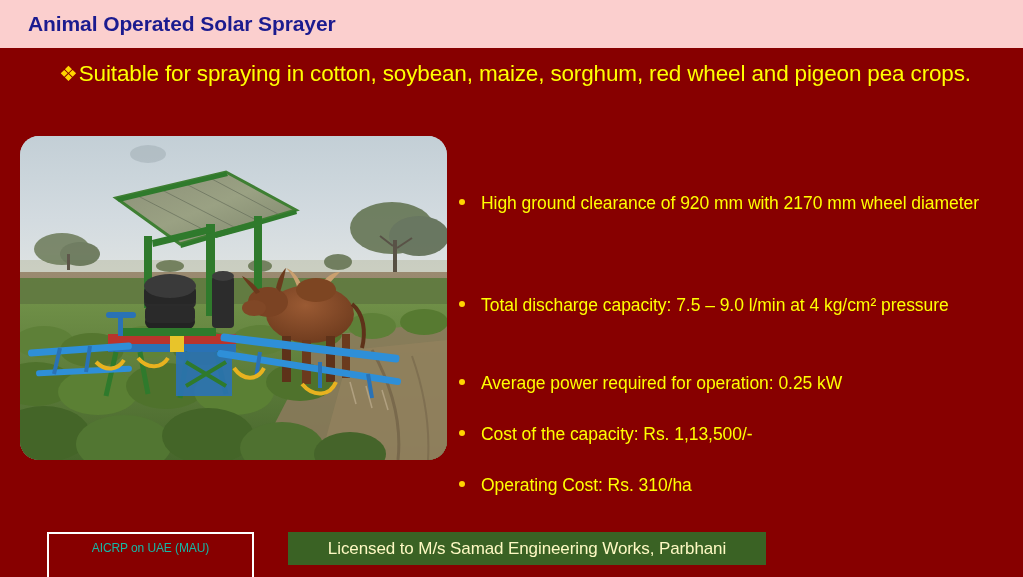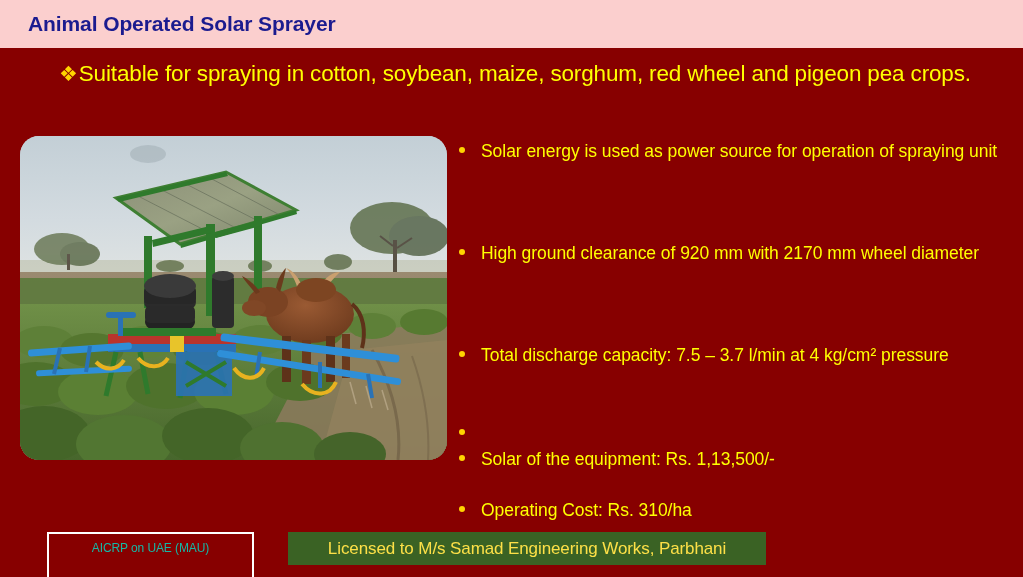--- a/index.html
+++ b/index.html
@@ -122,21 +122,21 @@
     text-align: center;
     letter-spacing: -0.1px;
   }
   #license-box {
     position: absolute;
     left: 288px;
     top: 532px;
     width: 478px;
     height: 33px;
     background: #3a6224;
-    color: #fde047;
+    color: #fef9c3;
     font-size: 17px;
     line-height: 33px;
     text-align: center;
     letter-spacing: -0.1px;
   }
 </style>
 </head>
 <body>
 
 <div id="slide">
@@ -299,48 +299,45 @@
         <line x1="346" y1="250" x2="352" y2="272"></line>
         <line x1="362" y1="254" x2="368" y2="274"></line>
       </g>
 
       <ellipse cx="128" cy="18" rx="18" ry="9" fill="#9aa6ae" opacity="0.45"></ellipse>
     </svg>
   </div>
 
   <div id="bullets">
 
+    <div class="gap-lg"></div>
+
     <div class="bullet-row justify">
       <span class="bullet-dot"></span>
-      <span class="bullet-text">Solar energy is used as power source for operation of spraying unit</span>
+      <span class="bullet-text">High ground clearance of 920 mm with 2170 mm wheel diameter</span>
     </div>
     <div class="gap-lg"></div>
 
-    <div class="bullet-row justify">
-      <span class="bullet-dot"></span>
-      <span class="bullet-text">High ground clearance of 920 mm with 2170 mm wheel diameter</span>
-    </div>
-    <div class="gap-lg"></div>
-
     <div class="bullet-row">
       <span class="bullet-dot"></span>
-      <span class="bullet-text">Total discharge capacity: 7.5 – 3.7 l/min at 4 kg/cm² pressure</span>
+      <span class="bullet-text">Total discharge capacity: 7.5 – 9.0 l/min at 4 kg/cm² pressure</span>
     </div>
     <div class="gap-sm"></div>
 
     <div class="gap-md"></div>
 
     <div class="bullet-row">
       <span class="bullet-dot"></span>
+      <span class="bullet-text">Average power required for operation:  0.25 kW</span>
     </div>
     <div class="gap-md"></div>
 
     <div class="bullet-row">
       <span class="bullet-dot"></span>
-      <span class="bullet-text">Solar of the equipment:  Rs. 1,13,500/-</span>
+      <span class="bullet-text">Cost of the capacity:  Rs. 1,13,500/-</span>
     </div>
     <div class="gap-md"></div>
 
     <div class="bullet-row">
       <span class="bullet-dot"></span>
       <span class="bullet-text">Operating Cost:  Rs. 310/ha</span>
     </div>
 
   </div>
 

